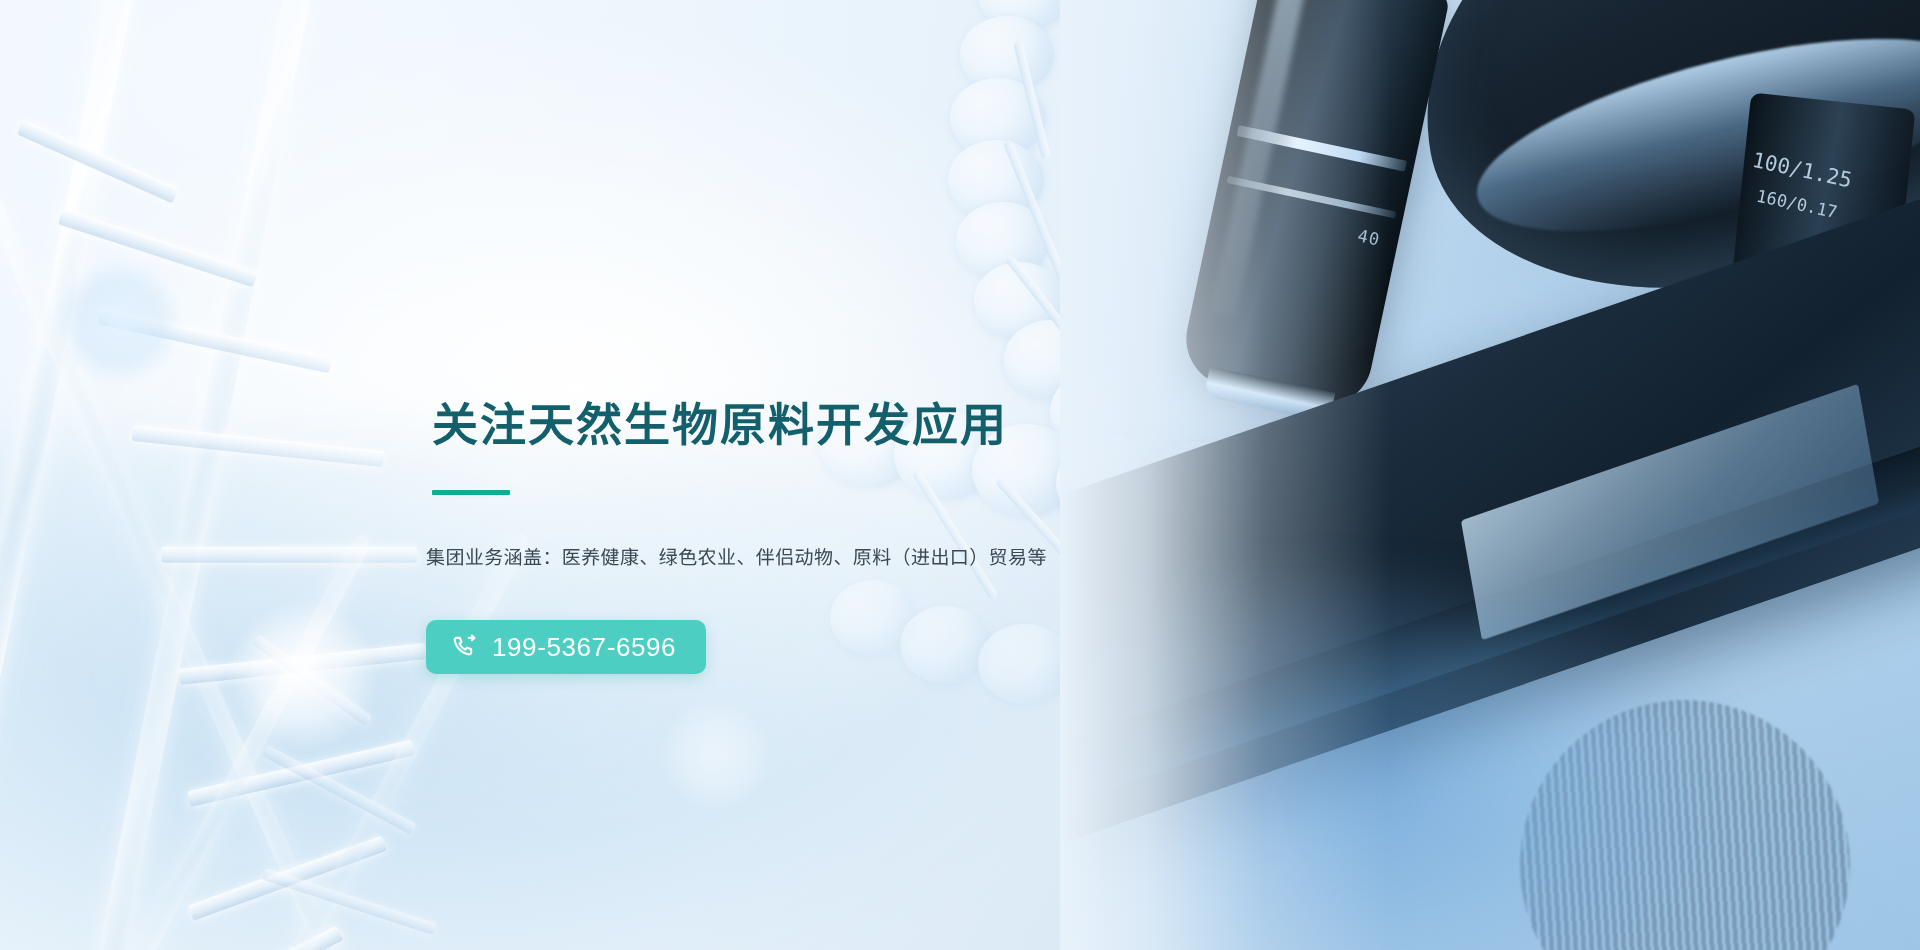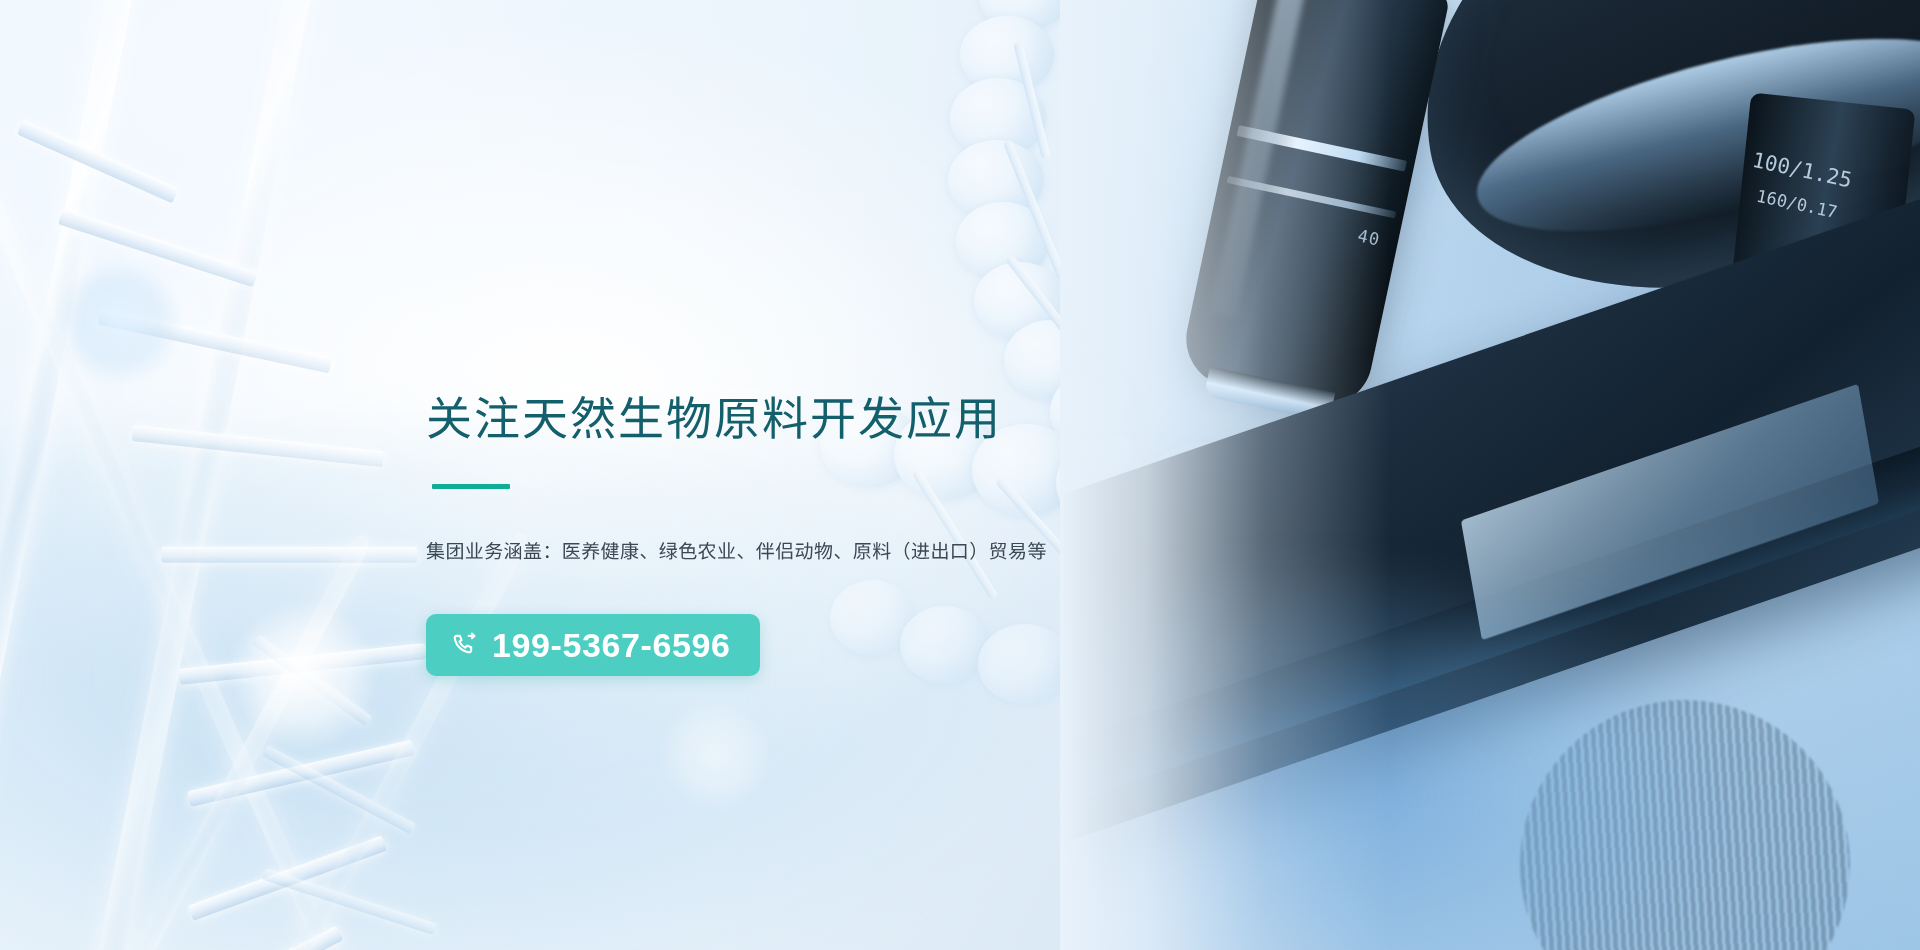--- a/index.html
+++ b/index.html
@@ -309,23 +309,23 @@
   
   .content {
     position: absolute;
     left: 426px;
     top: 392px;
     width: 760px;
     z-index: 10;
   }
 
   .headline {
-    margin: 0;
+    margin: 6px;
     font-size: 46px;
-    font-weight: 400;
+    font-weight: 700;
     letter-spacing: 2px;
     line-height: 1.18;
     color: #13606c;
     text-shadow: 0 1px 2px rgba(255,255,255,.55);
     white-space: nowrap;
   }
 
   .divider {
     width: 78px;
     height: 5px;
@@ -351,22 +351,22 @@
     padding: 14px 30px 14px 26px;
     background: #4ccfc2;
     border: none;
     border-radius: 10px;
     cursor: pointer;
     box-shadow: 0 4px 14px rgba(60,180,170,.28);
   }
   .cta-phone-icon { display: block; width: 26px; height: 26px; }
   .cta-label {
     color: #ffffff;
-    font-size: 34px;
-    font-weight: 700;
+    font-size: 26px;
+    font-weight: 400;
     letter-spacing: .6px;
     line-height: 1;
     white-space: nowrap;
   }
 </style>
 </head>
 <body>
 
 <div class="stage">
 

